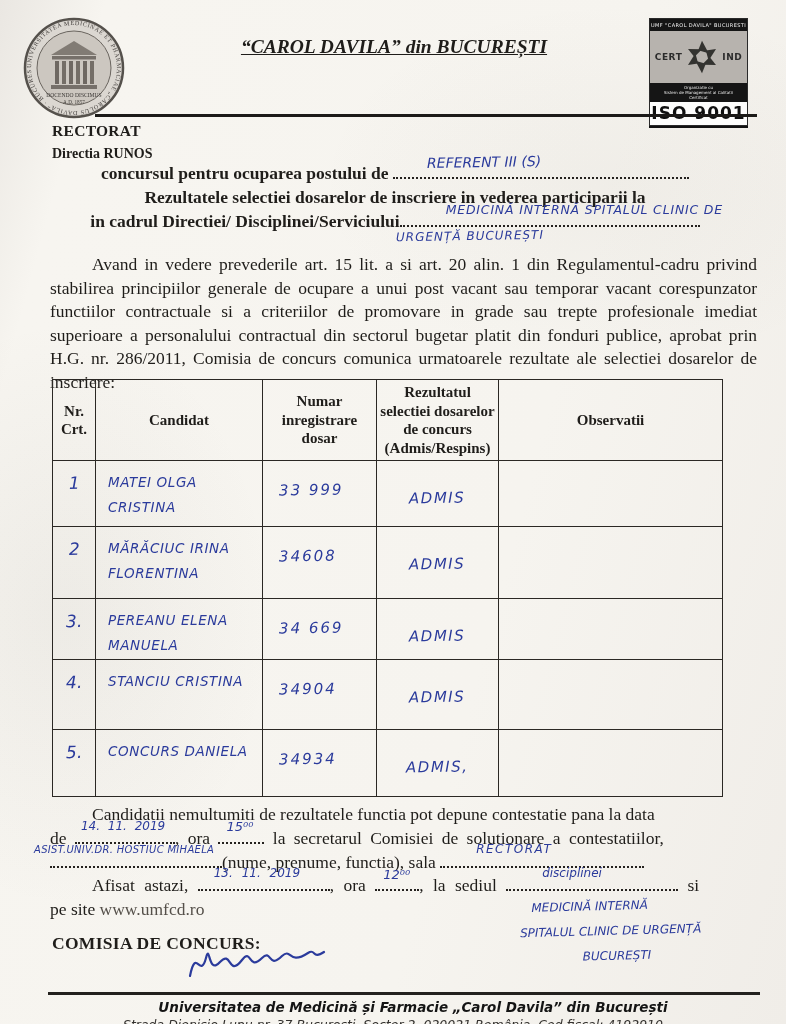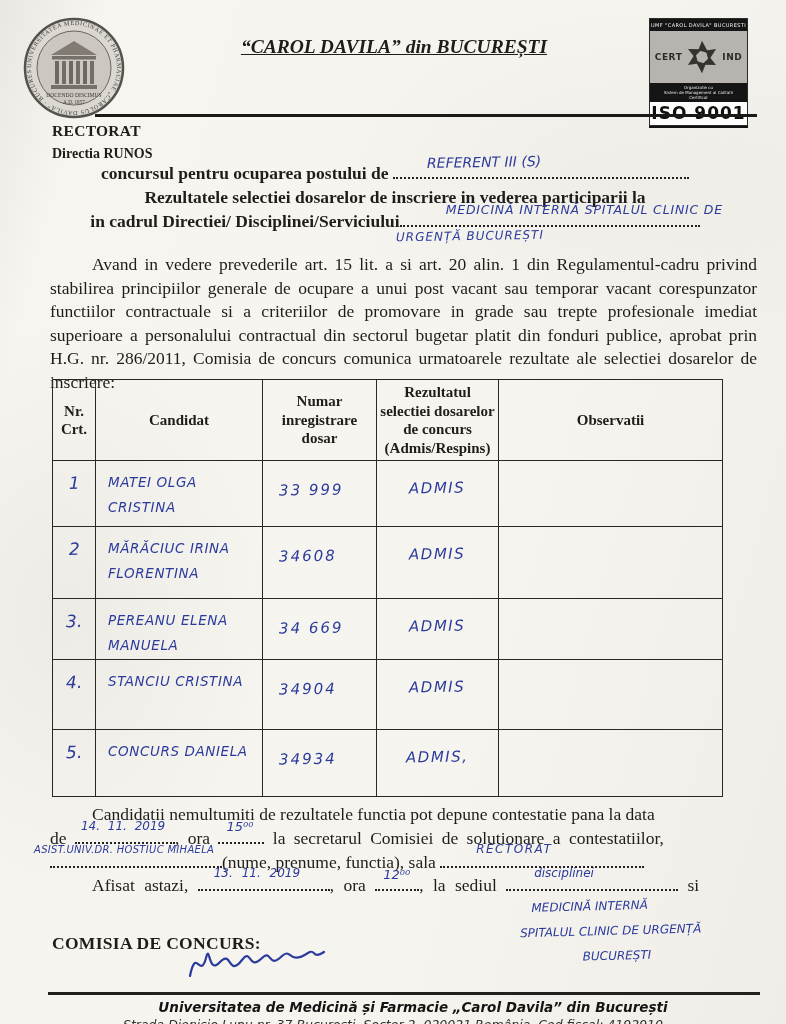--- a/index.html
+++ b/index.html
@@ -41,21 +41,21 @@
   .body-par { left:50px; top:253px; width:707px; font-size:17.5px; line-height:23.6px; text-align:justify; text-indent:42px; }
 
   
   table.res { position:absolute; left:52px; top:379px; width:670px; border-collapse:collapse; table-layout:fixed; }
   table.res th, table.res td { border:1.6px solid #2b2824; }
   table.res th { font-size:15px; font-weight:bold; text-align:center; vertical-align:middle; line-height:18.5px; padding:3px 2px; }
   table.res td { vertical-align:top; }
   td.c-nr  { text-align:center; padding-top:12px; font-size:17px; }
   td.c-nm  { padding:9px 4px 0 12px; font-size:13.5px; line-height:24px; letter-spacing:0.6px; }
   td.c-no  { padding:20px 0 0 16px; font-size:15px; letter-spacing:2px; }
-  td.c-rz  { text-align:center; padding-top:18px; font-size:15px; letter-spacing:1.5px; }
+  td.c-rz  { text-align:center; padding-top:28px; font-size:15px; letter-spacing:1.5px; }
   .hw-cell { transform:rotate(-1deg); display:inline-block; }
 
   
   .contest { left:50px; top:803px; width:712px; font-size:17.5px; line-height:23.8px; }
   .contest .ln { white-space:nowrap; }
   .ind { text-indent:42px; display:inline-block; width:42px; }
   .hw-sm { font-size:12px; }
   .url { color:#55504a; }
   .hw-loc { left:512px; top:893px; width:260px; font-size:12px; line-height:25px; transform:rotate(-1.5deg); }
   .hw-loc .i1 { padding-left:20px; } .hw-loc .i2 { padding-left:8px; } .hw-loc .i3 { padding-left:70px; }
@@ -224,23 +224,27 @@
     </div>
     <div class="ln" style="word-spacing:5px;">
       <span class="ind"></span><span>Afisat astazi,</span>
       <span class="dots" style="width:132px;">
         <span class="hw hw-over hw-sm" style="left:16px; bottom:4px;">13. 11. 2019</span>
       </span><span>, ora</span>
       <span class="dots" style="width:44px;">
         <span class="hw hw-over" style="left:8px; bottom:3px; font-size:13px;">12⁰⁰</span>
       </span><span>, la sediul</span>
       <span class="dots" style="width:172px;">
-        <span class="hw hw-over hw-sm" style="left:28px; bottom:4px;">disciplinei</span>
+        <span class="hw hw-over hw-sm" style="left:36px; bottom:4px;">disciplinei</span>
       </span>
       <span>si</span>
+    </div>
+    <div class="ln">
+      <span>pe site</span>
+      <span class="url">www.umfcd.ro</span>
     </div>
   </div>
 
   <div class="abs hw hw-loc">
     <div class="i1">MEDICINĂ INTERNĂ</div>
     <div class="i2">SPITALUL CLINIC DE URGENȚĂ</div>
     <div class="i3">BUCUREȘTI</div>
   </div>
 
   <div class="abs comm-title">COMISIA DE CONCURS:</div>

